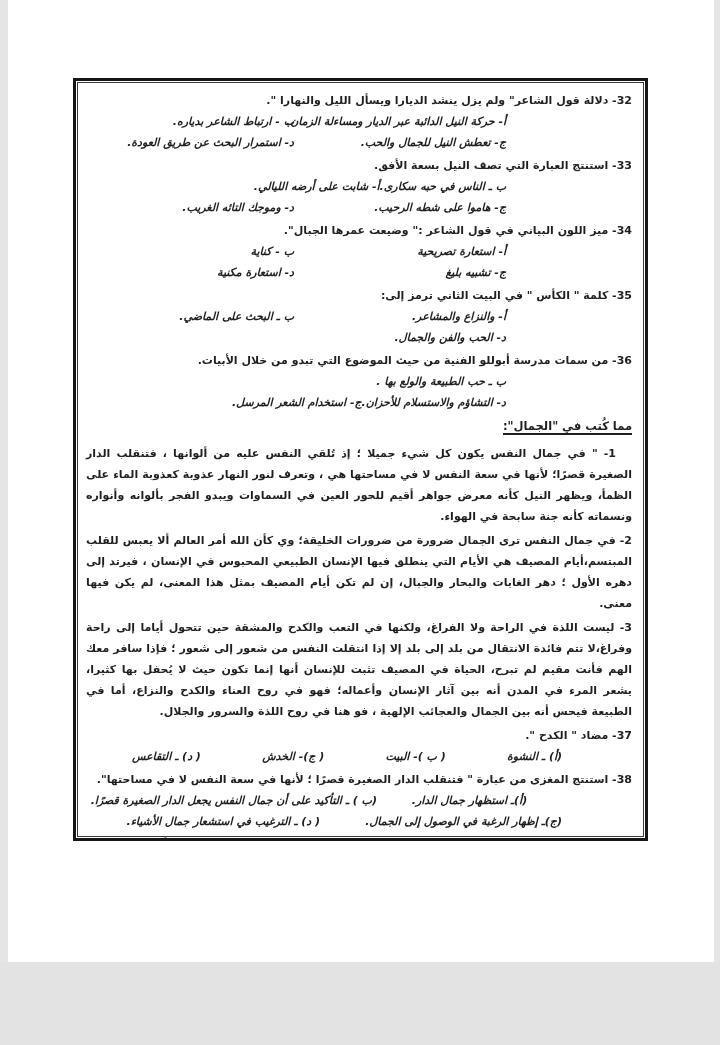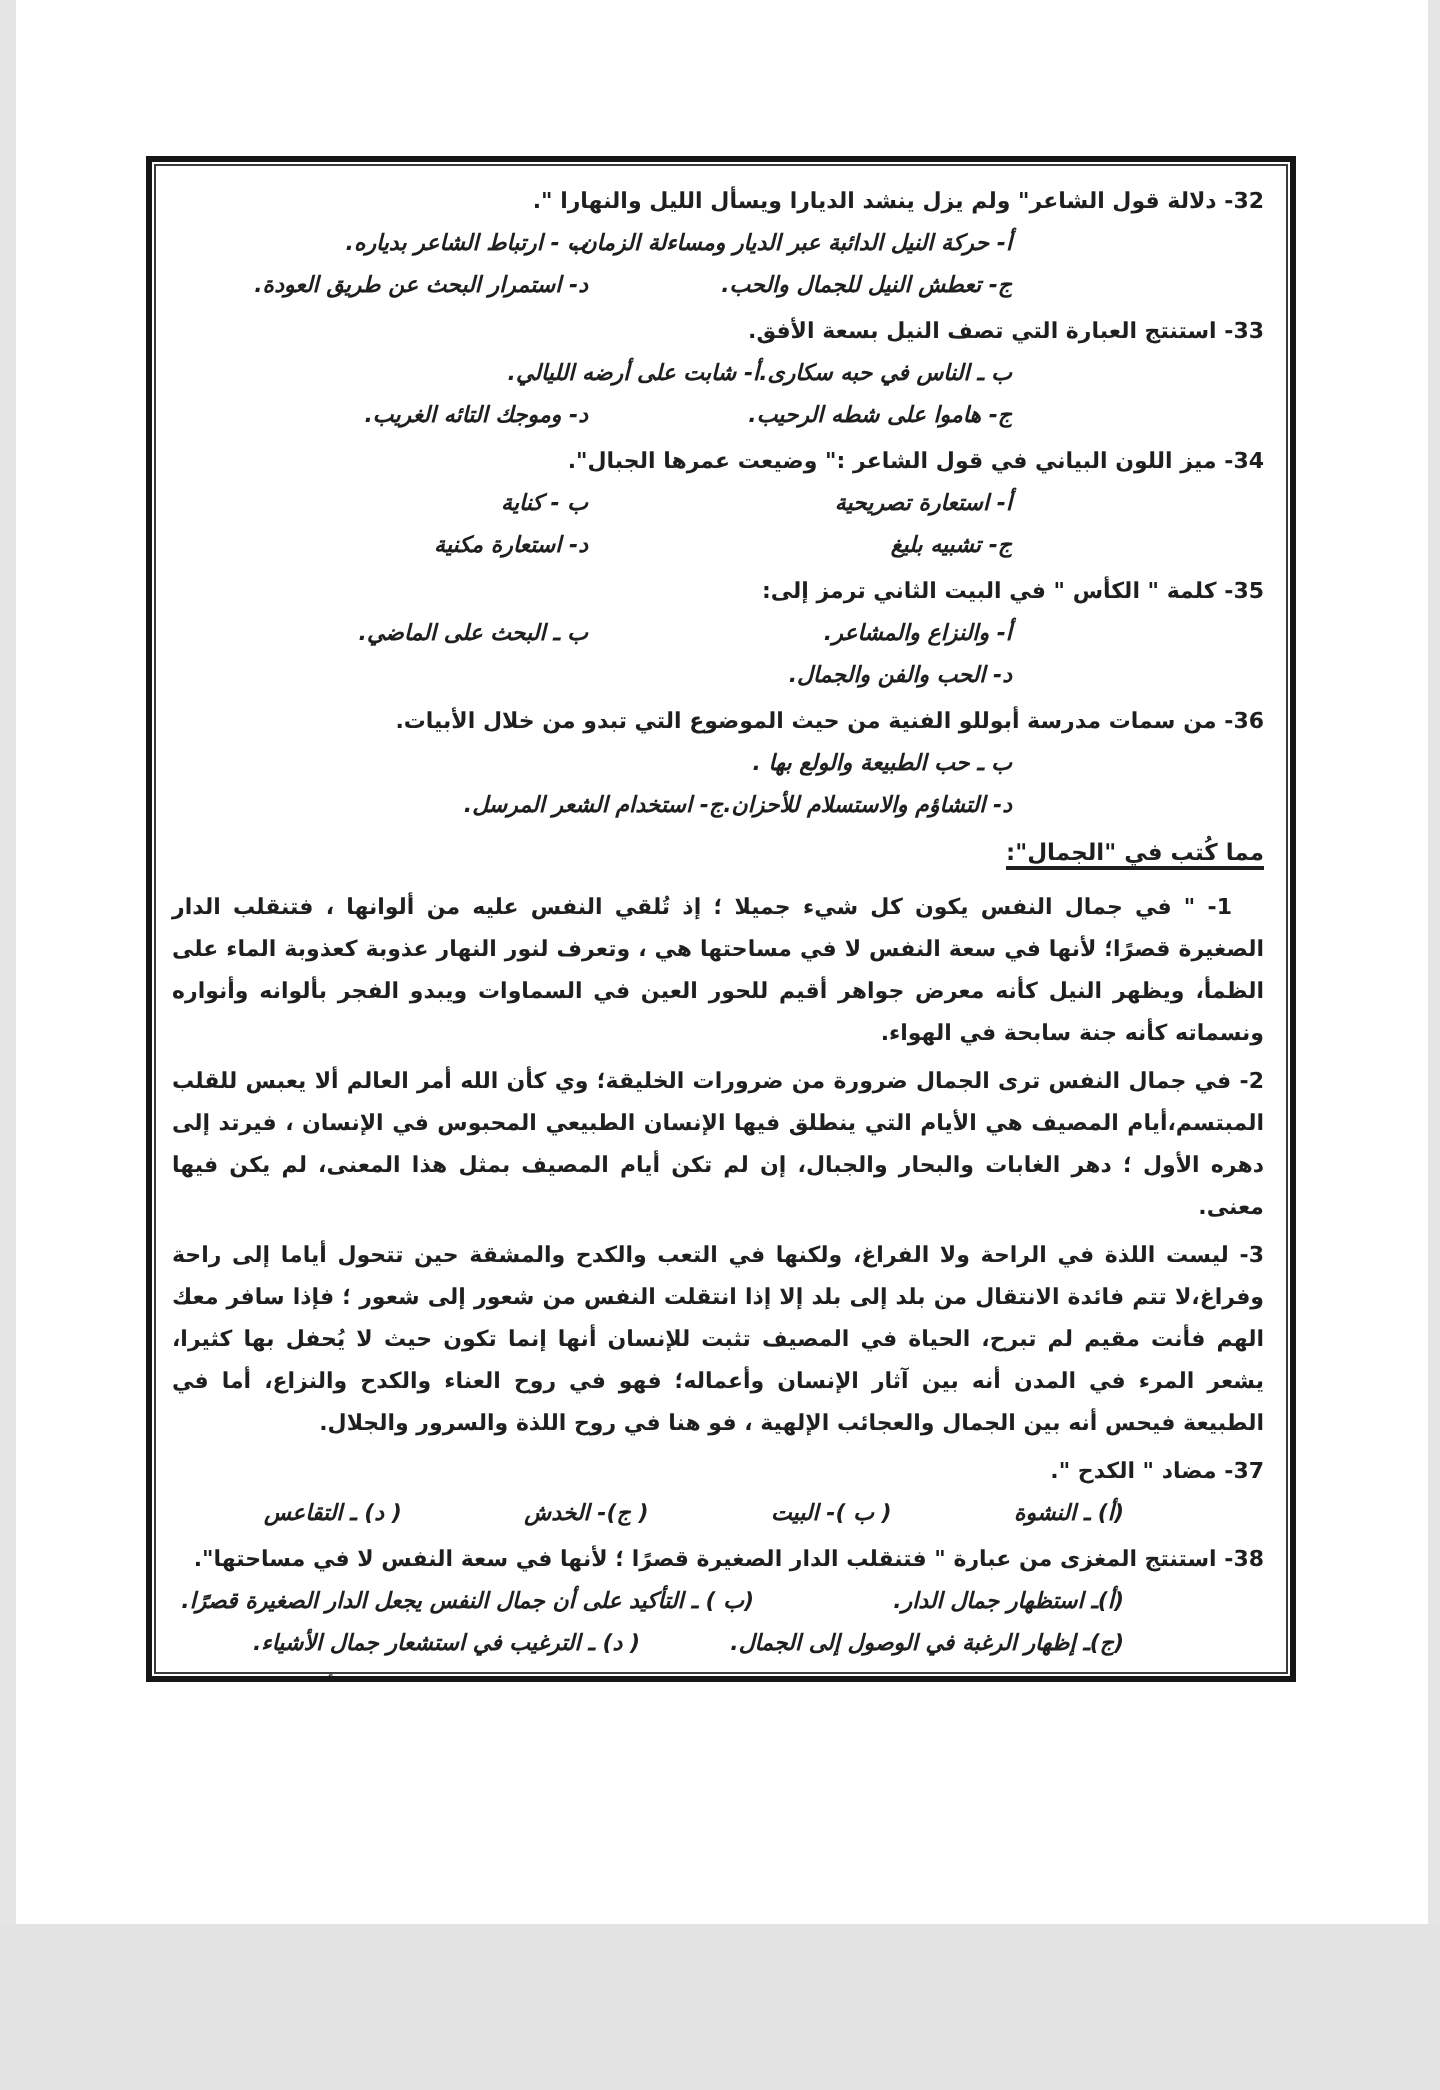--- a/index.html
+++ b/index.html
@@ -23,21 +23,21 @@
     color:#1f1f1f;
     font-weight:bold;
   }
   .q-block{margin-bottom:2px;}
   .q-line{font-size:11px;line-height:21px;text-align:right;white-space:nowrap;}
   .opt-row{display:flex;font-size:11px;line-height:21px;}
   .opt-row .cell{flex-shrink:0;text-align:right;white-space:nowrap;font-style:italic;}
   .opt-row.std{padding-right:126px;}
   .opt-row.std .o1{width:212px;}
   .opt-row.wide{padding-right:70px;}
-  .opt-row.wide .w1{width:185px;}
+  .opt-row.wide .w1{width:185px;text-align:center;}
   .opt-row.wide .w2{width:242px;}
   .opt-row.spread{padding-right:70px;padding-left:46px;justify-content:space-between;}
   .section-title{
     font-size:11.5px;line-height:21px;text-align:right;
     text-decoration:underline;text-underline-offset:3px;text-decoration-thickness:1.5px;
     margin:3px 0 6px 0;
   }
   .passage{font-size:11px;line-height:21px;text-align:justify;margin:0 0 3px 0;}
   .passage.indent{text-indent:16px;}
 </style>

